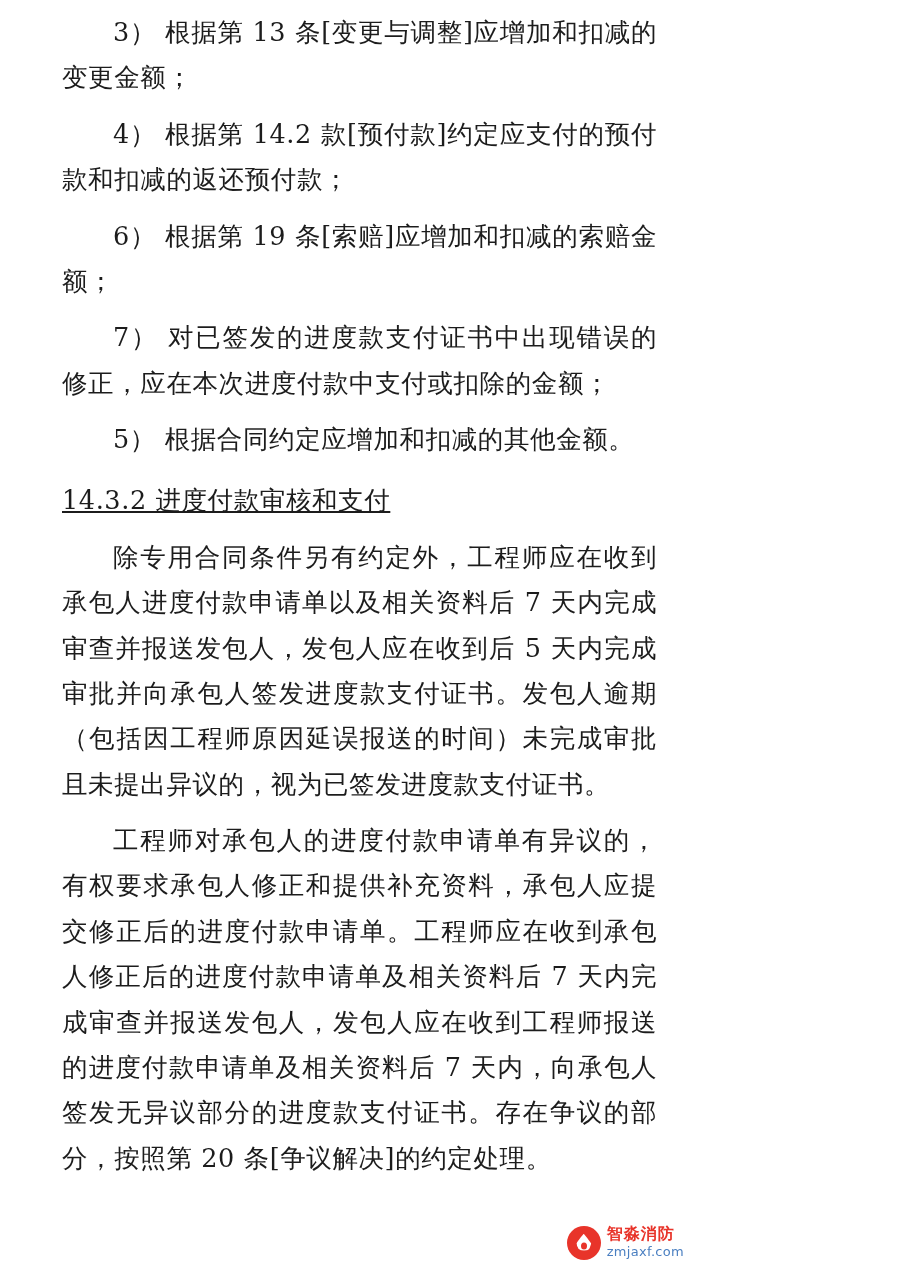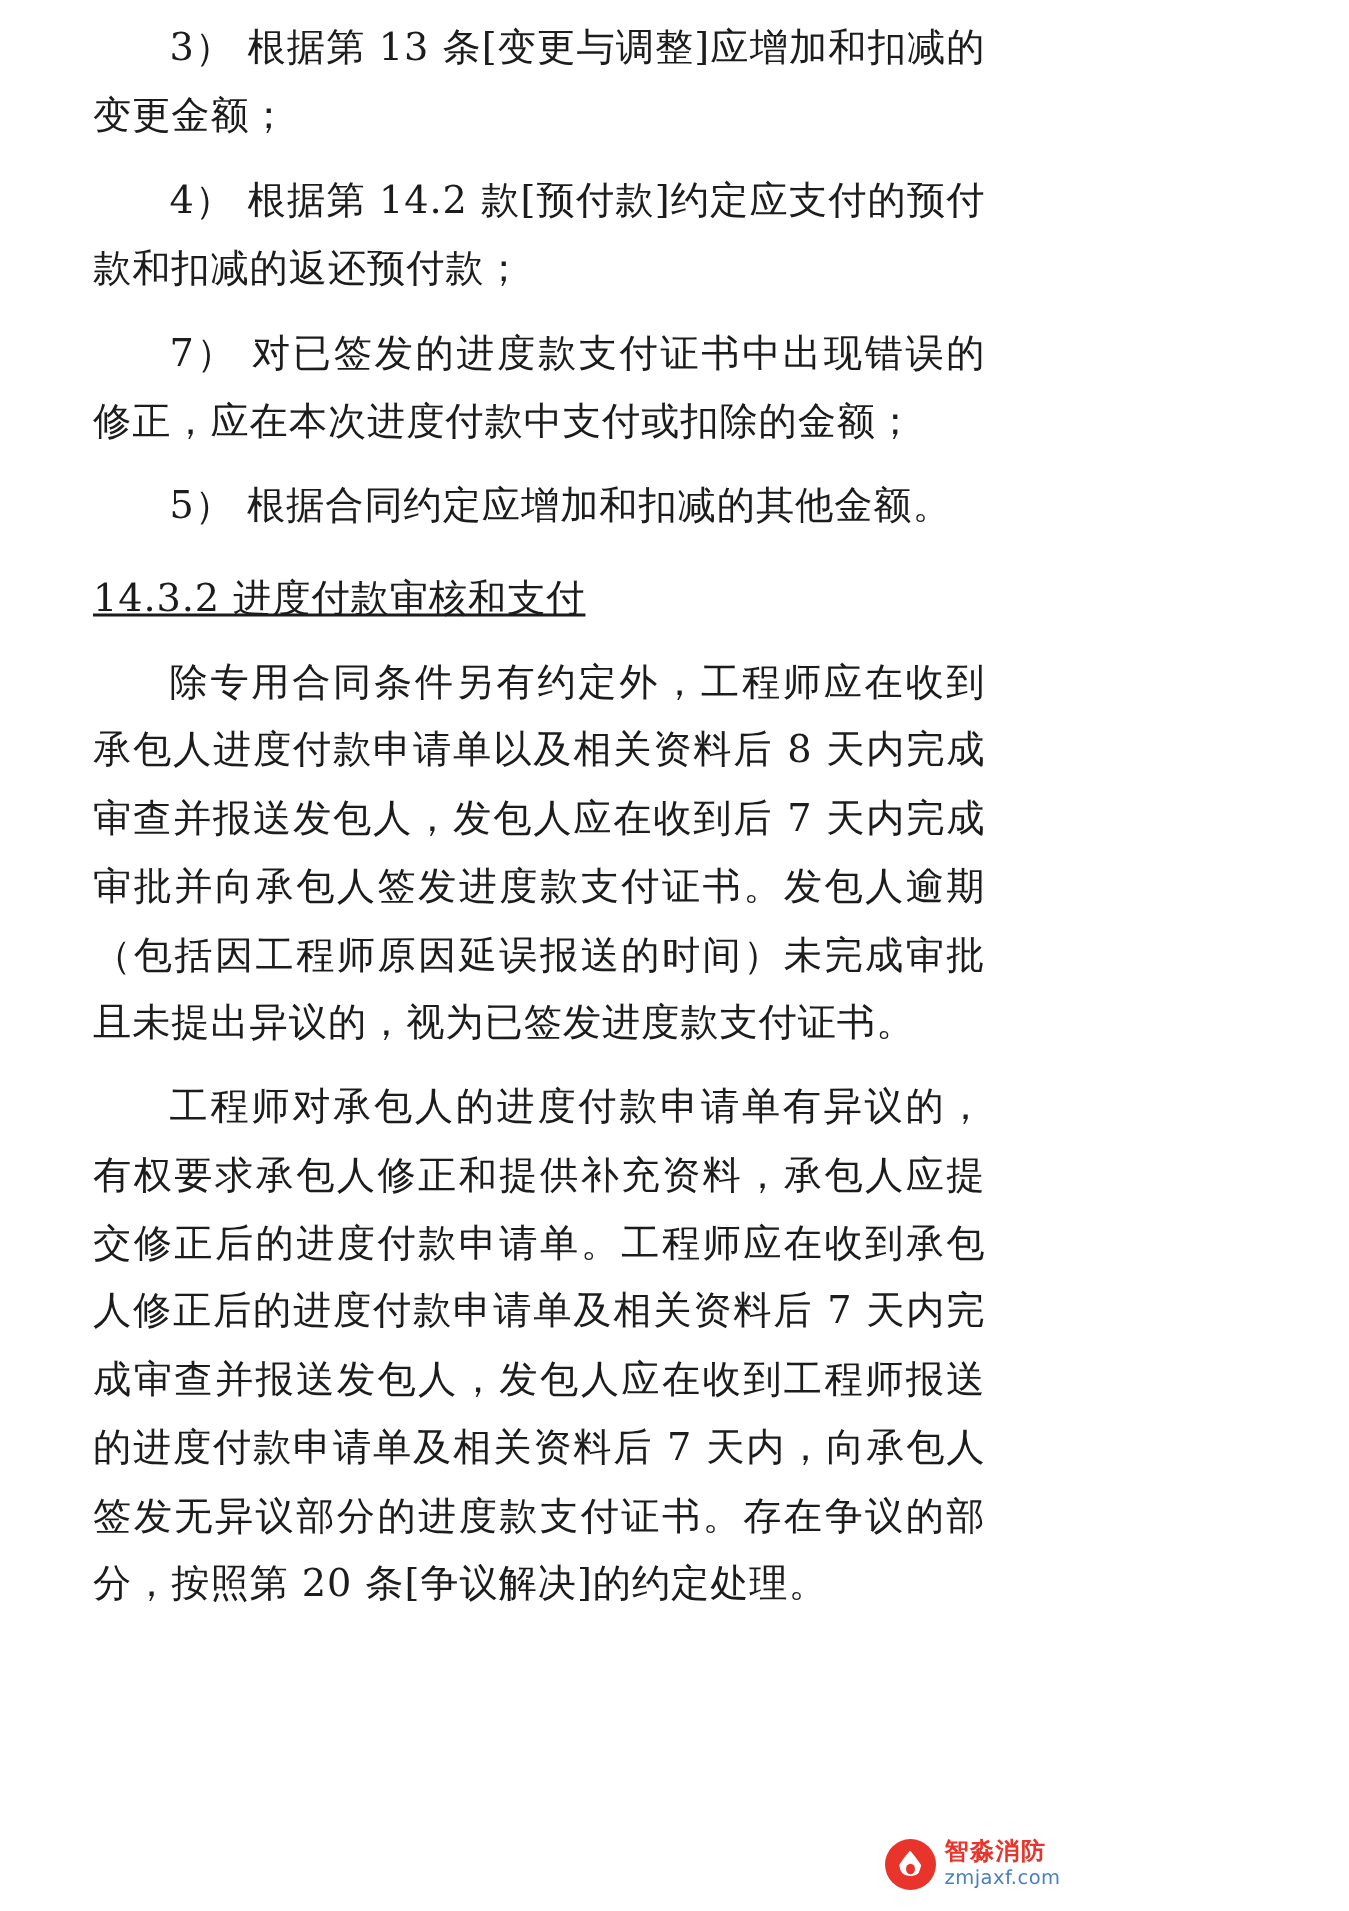--- a/index.html
+++ b/index.html
@@ -35,21 +35,21 @@
   p.numbered {
     text-indent: 2em;
   }
   p.heading {
     margin: 16px 0 11px 0;
     text-indent: 0;
     text-decoration: underline;
   }
   .watermark {
     position: absolute;
-    right: 12px;
+    right: 35px;
     bottom: 14px;
     display: flex;
     align-items: center;
     gap: 6px;
     font-family: "DejaVu Sans", "Liberation Sans", sans-serif;
   }
   .wm-badge {
     width: 34px;
     height: 34px;
     border-radius: 50%;
@@ -95,24 +95,25 @@
     letter-spacing: 0.3px;
   }
 </style>
 </head>
 <body>
 
 <div class="page">
   <div class="doc-body">
     <p class="para numbered">3） 根据第 13 条[变更与调整]应增加和扣减的变更金额；</p>
     <p class="para numbered">4） 根据第 14.2 款[预付款]约定应支付的预付款和扣减的返还预付款；</p>
+    <p class="para numbered">6） 根据第 19 条[索赔]应增加和扣减的索赔金额；</p>
     <p class="para numbered">7） 对已签发的进度款支付证书中出现错误的修正，应在本次进度付款中支付或扣除的金额；</p>
     <p class="para numbered">5） 根据合同约定应增加和扣减的其他金额。</p>
     <p class="para heading">14.3.2 进度付款审核和支付</p>
-    <p class="para indent">除专用合同条件另有约定外，工程师应在收到承包人进度付款申请单以及相关资料后 8 天内完成审查并报送发包人，发包人应在收到后 7 天内完成审批并向承包人签发进度款支付证书。发包人逾期（包括因工程师原因延误报送的时间）未完成审批且未提出异议的，视为已签发进度款支付证书。</p>
+    <p class="para indent">除专用合同条件另有约定外，工程师应在收到承包人进度付款申请单以及相关资料后 7 天内完成审查并报送发包人，发包人应在收到后 5 天内完成审批并向承包人签发进度款支付证书。发包人逾期（包括因工程师原因延误报送的时间）未完成审批且未提出异议的，视为已签发进度款支付证书。</p>
     <p class="para indent">工程师对承包人的进度付款申请单有异议的，有权要求承包人修正和提供补充资料，承包人应提交修正后的进度付款申请单。工程师应在收到承包人修正后的进度付款申请单及相关资料后 7 天内完成审查并报送发包人，发包人应在收到工程师报送的进度付款申请单及相关资料后 7 天内，向承包人签发无异议部分的进度款支付证书。存在争议的部分，按照第 20 条[争议解决]的约定处理。</p>
   </div>
 
   <div class="watermark">
     <span class="wm-badge"></span>
     <span class="wm-text">
       <span class="wm-title">智淼消防</span><br>
       <span class="wm-url">zmjaxf.com</span>
     </span>
   </div>

